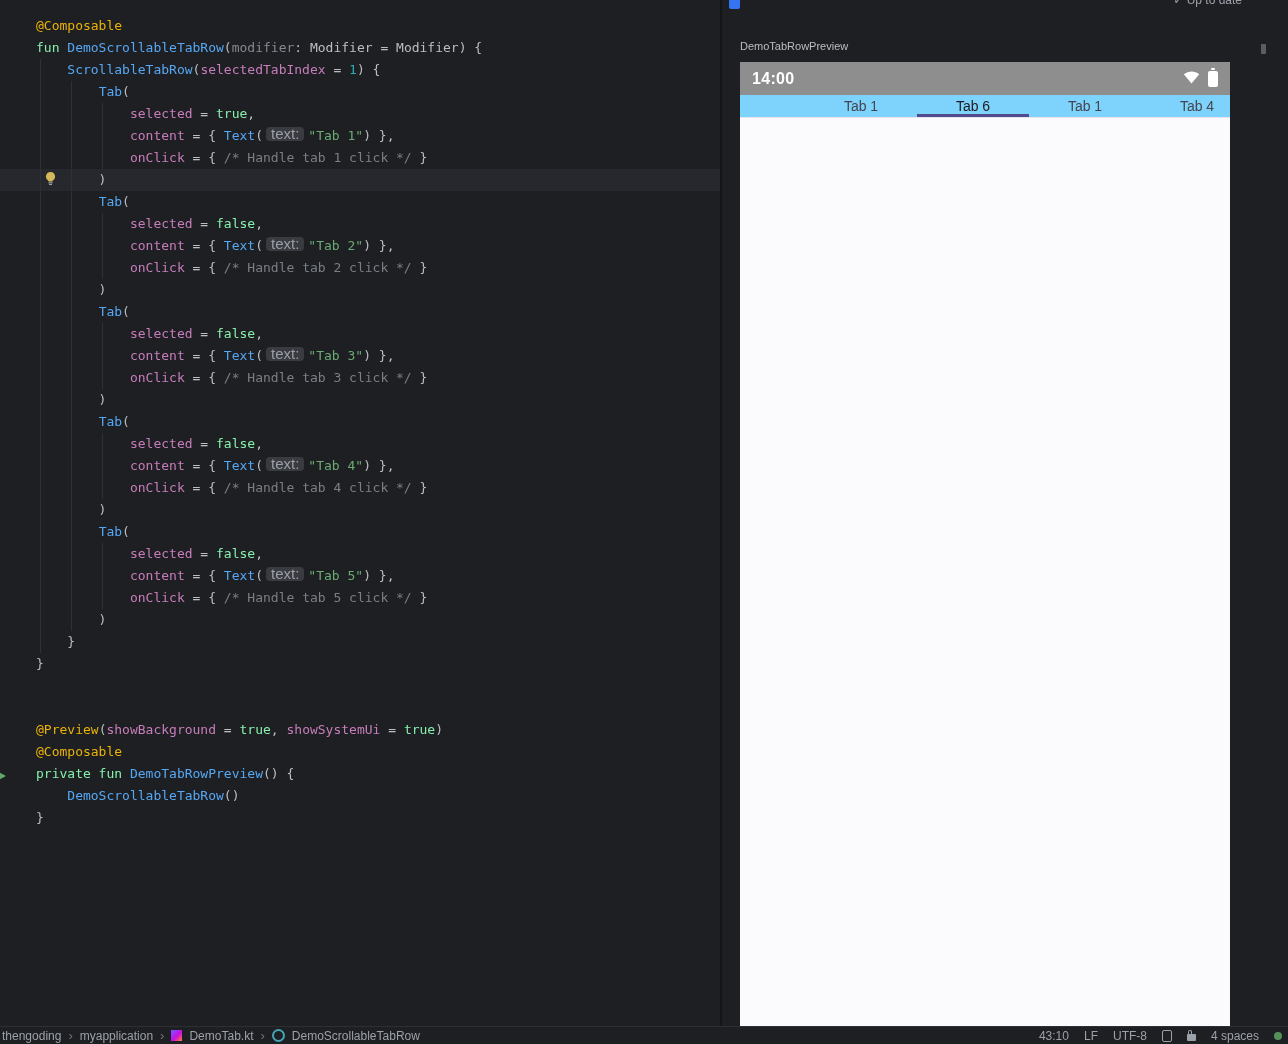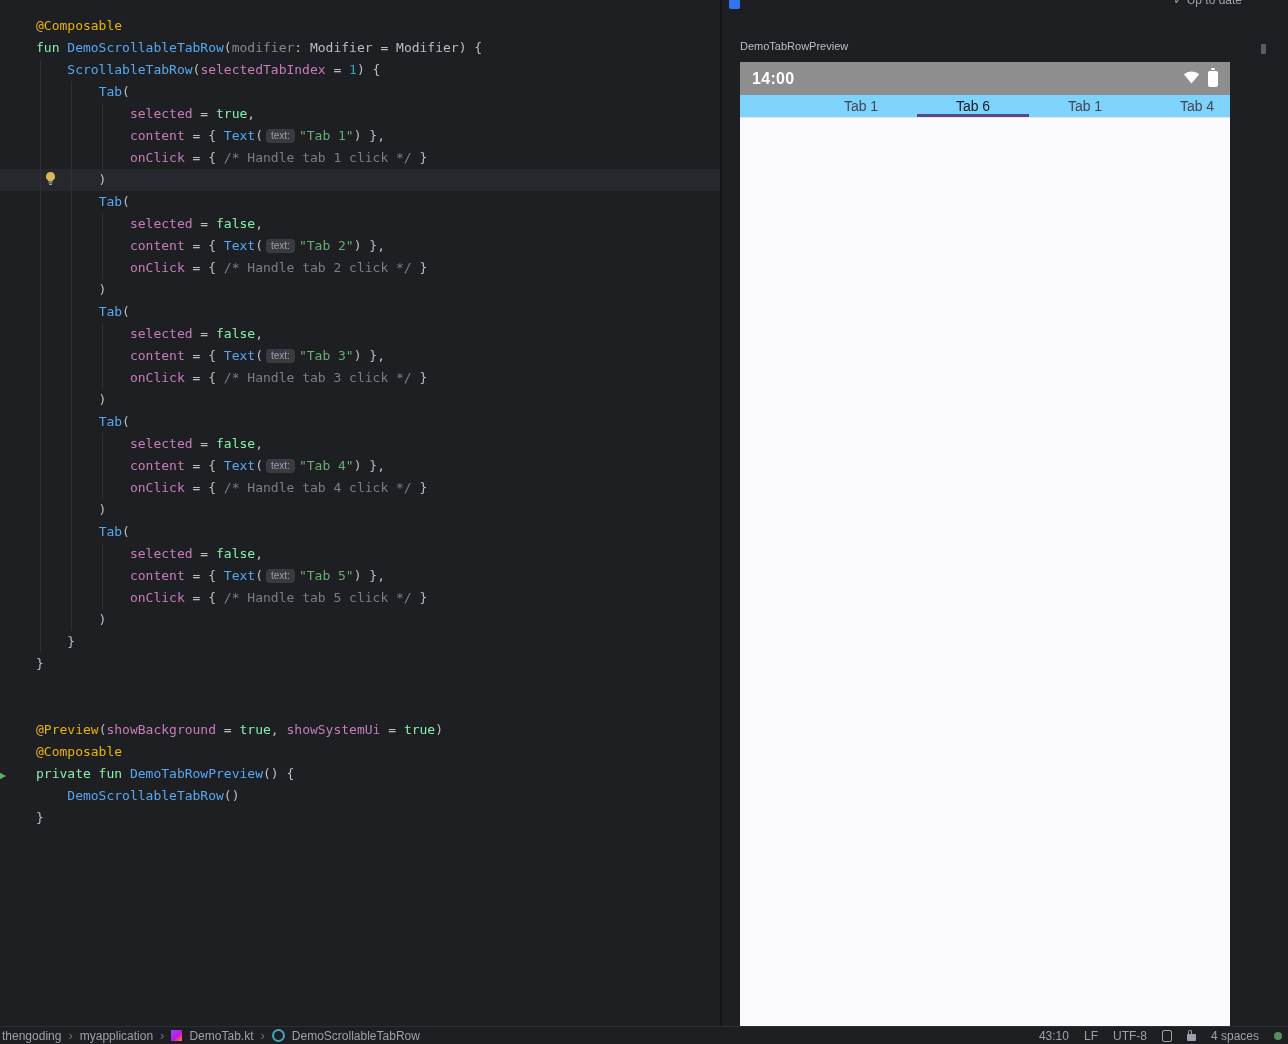--- a/index.html
+++ b/index.html
@@ -16,21 +16,21 @@
   .tok-kw{color:#86efac;}
   .tok-fn{color:#56A8F5;}
   .tok-call{color:#56A8F5;}
   .tok-narg{color:#C77DBB;margin-top:16px;}
   .tok-num{color:#2AACB8;}
   .tok-str{color:#6AAB73;}
   .tok-cmt{color:#7A7E85;}
   .tok-txt{color:#BCBEC4;}
   .tok-param{color:#848891;}
   .tok-hint{display:inline-block;background:#393B40;color:#9A9FA8;border-radius:4px;
-            padding:0 5px;font-size:10px;line-height:14px;margin:0 4px 0 3px;vertical-align:1px;
+            padding:0 5px;font-size:15px;line-height:14px;margin:0 4px 0 3px;vertical-align:1px;
             font-family:"Liberation Sans",sans-serif;}
   .iguide{position:absolute;width:1px;background:#2E3033;}
   .bulb{position:absolute;left:43px;top:171px;}
   .run-gutter{position:absolute;left:-4px;top:768px;}
   .scroll-thumb{position:absolute;left:726px;top:378px;width:7px;height:512px;
                 background:rgba(166,170,180,0.22);border-radius:4px;}
   .scroll-mark{position:absolute;left:722px;width:13px;height:3px;background:#C9813E;border-radius:1px;}
   .mark1{top:123px;} .mark2{top:397px;}
 
   

